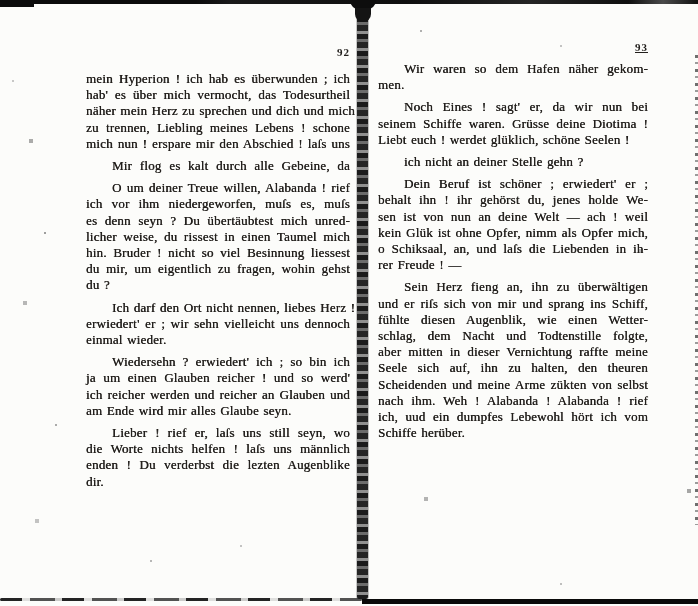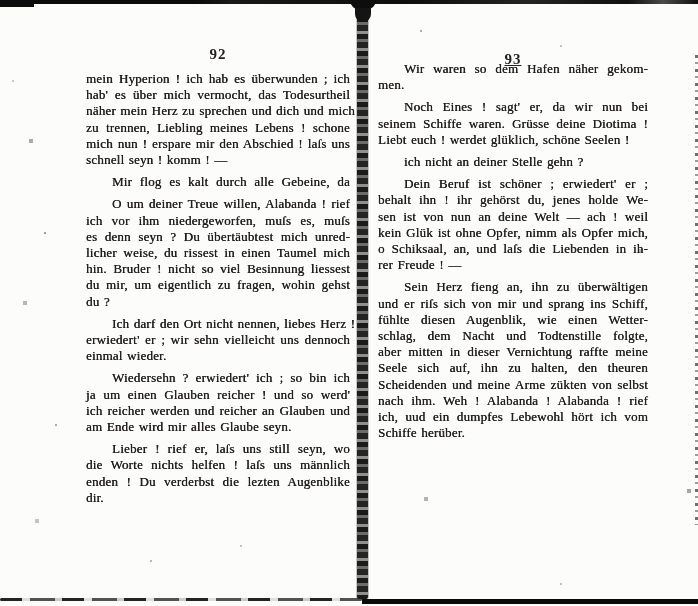--- a/index.html
+++ b/index.html
@@ -55,25 +55,25 @@
       688px 490px 0 1px rgba(80,80,80,.5), 560px 583px 0 rgba(100,100,100,.4),
       240px 545px 0 rgba(110,110,110,.4), 425px 498px 0 1px rgba(90,90,90,.45);
   }
 
   
   .page { position: absolute; top: 0; }
   .page-left  { left: 86px;  width: 264px; }
   .page-right { left: 378px; width: 270px; }
 
   .pagenum {
-    position: absolute; width: 100%; text-align: center;
-    font-size: 15px; font-weight: bold; letter-spacing: 1px;
+    position: absolute; width: 100%; text-align: right;
+    font-size: 11px; font-weight: bold; letter-spacing: 1px;
   }
   .page-left  .pagenum { top: 46px; }
-  .page-right .pagenum { top: 51px; text-decoration: underline; }
+  .page-right .pagenum { top: 41px; text-decoration: underline; }
 
   .textblock {
     position: absolute; width: 100%;
     font-size: 13px; line-height: 16.2px; letter-spacing: 0.2px; word-spacing: 1px;
     text-shadow: 0.3px 0 0 currentColor;
   }
   .page-left  .textblock { top: 71px; }
   .page-right .textblock { top: 61px; }
 
   .para { margin-top: 6px; }
@@ -100,21 +100,20 @@
 
   <div class="page page-left">
     <div class="pagenum">92</div>
     <div class="textblock" id="page-left-text">
         <div class="para">
           <div class="line">mein Hyperion ! ich hab es überwunden ; ich</div>
           <div class="line">hab' es über mich vermocht, das Todesurtheil</div>
           <div class="line">näher mein Herz zu sprechen und dich und mich</div>
           <div class="line">zu trennen, Liebling meines Lebens ! schone</div>
           <div class="line">mich nun ! erspare mir den Abschied ! laſs uns</div>
-          <div class="line last">schnell seyn ! komm ! —</div>
         </div>
         <div class="para indent">
           <div class="line">Mir flog es kalt durch alle Gebeine, da</div>
         </div>
         <div class="para indent">
           <div class="line">O um deiner Treue willen, Alabanda ! rief</div>
           <div class="line">ich vor ihm niedergeworfen, muſs es, muſs</div>
           <div class="line">es denn seyn ? Du übertäubtest mich unred-</div>
           <div class="line">licher weise, du rissest in einen Taumel mich</div>
           <div class="line">hin. Bruder ! nicht so viel Besinnung liessest</div>

